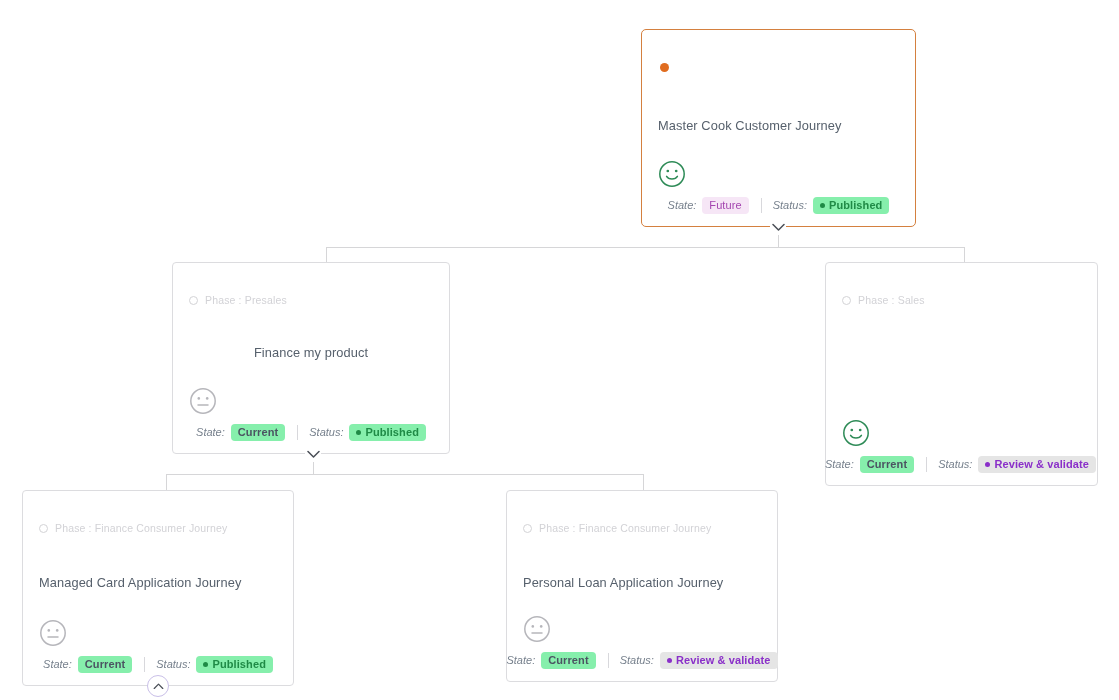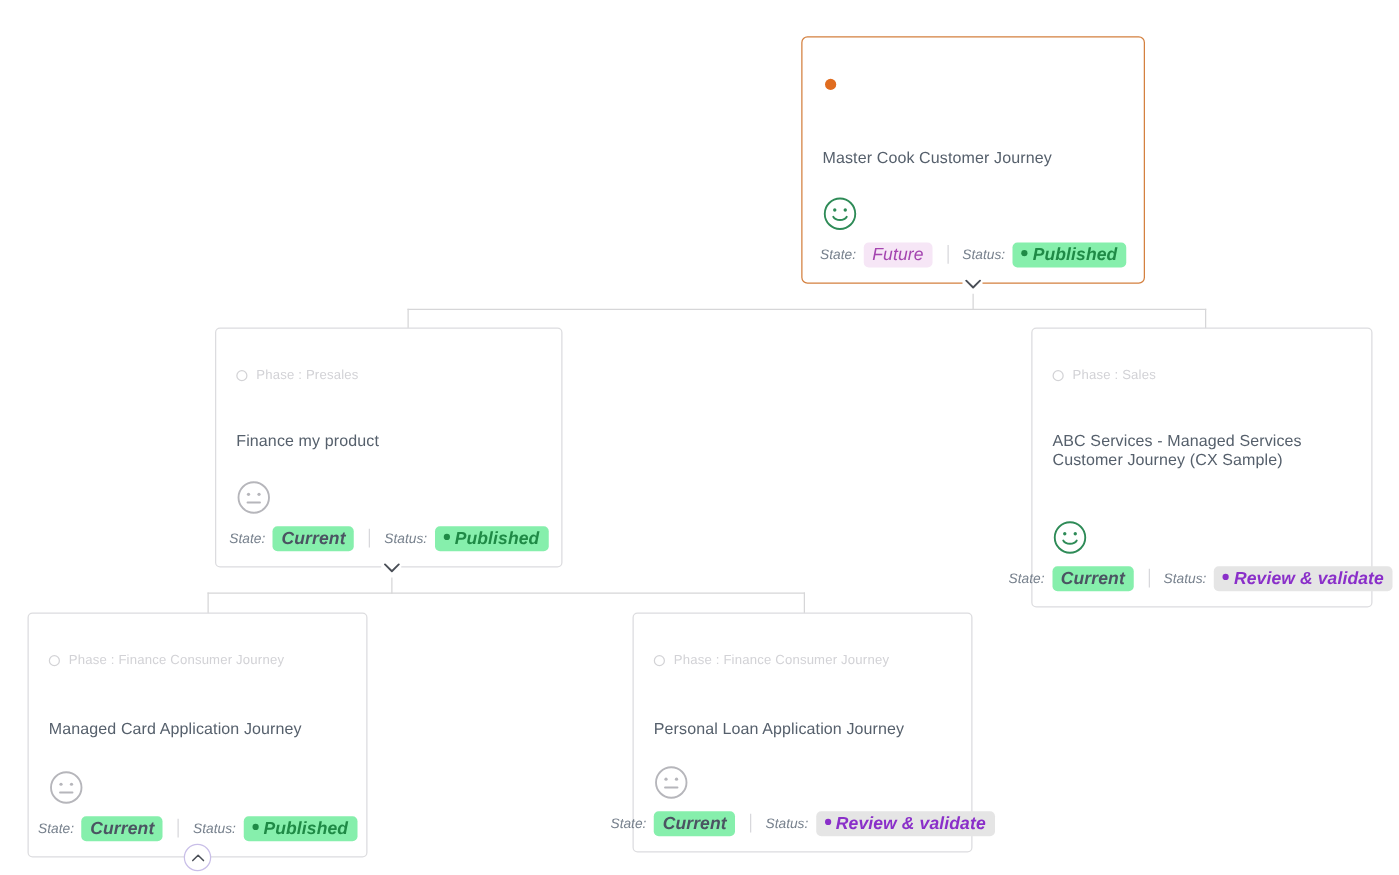--- a/index.html
+++ b/index.html
@@ -141,24 +141,23 @@
     height: 15px;
     background: #d8d8dc;
     margin: 0 11px 0 12px;
     flex: none;
   }
 
   .pill {
     display: inline-block;
     padding: 2px 7px 3px 7px;
     border-radius: 4px;
-    font-size: 14px;
+    font-size: 11px;
     line-height: 1.1;
     letter-spacing: .1px;
-    font-style: italic;
   }
   .pill .pdot {
     display: inline-block;
     width: 5px;
     height: 5px;
     border-radius: 50%;
     margin-right: 4px;
     vertical-align: middle;
     position: relative;
     top: -1px;
@@ -172,21 +171,21 @@
   .pill-review .pdot  { background: #8a2fc9; }
 
   
   #card-root        { left: 641px;  top: 29px;  width: 275px; height: 198px; }
   #card-presales    { left: 172px;  top: 262px; width: 278px; height: 192px; }
   #card-sales       { left: 825px;  top: 262px; width: 273px; height: 224px; }
   #card-credit      { left: 22px;   top: 490px; width: 272px; height: 196px; }
   #card-loan        { left: 506px;  top: 490px; width: 272px; height: 192px; }
 
   #card-root .card-title   { margin-top: 44px; }
-  #card-presales .card-title { margin-top: 38px; }
+  #card-presales .card-title { margin-top: 38px; text-align: center; }
   #card-sales .card-title  { margin-top: 38px; }
   #card-credit .card-title { margin-top: 40px; }
   #card-loan .card-title   { margin-top: 40px; }
 
   #card-sales .card-foot { margin-left: -2px; }
 </style>
 </head>
 <body>
 
 <div id="canvas">
@@ -262,21 +261,20 @@
       <span class="meta-key">Status:</span>
       <span class="pill pill-published"><span class="pdot"></span><span>Published</span></span>
     </div>
   </div>
 
   <div class="card" id="card-sales">
     <div class="card-head">
       <span class="radio-ring"></span>
       <span class="phase-label">Phase : Sales</span>
     </div>
-    <div class="card-title">ABC Services - Managed Services Customer Journey (CX Sample)</div>
     <div class="face">
       <svg width="28" height="28" viewBox="0 0 28 28" fill="none" aria-hidden="true">
         <circle cx="14" cy="14" r="12.2" stroke="#2e8b57" stroke-width="1.5"></circle>
         <circle cx="9.8" cy="11" r="1.35" fill="#2e8b57"></circle>
         <circle cx="18.2" cy="11" r="1.35" fill="#2e8b57"></circle>
         <path d="M8.6 16.4 C10.6 19.9 17.4 19.9 19.4 16.4" stroke="#2e8b57" stroke-width="1.5" stroke-linecap="round" fill="none"></path>
       </svg>
     </div>
     <div class="card-foot">
       <span class="meta-key">State:</span>

